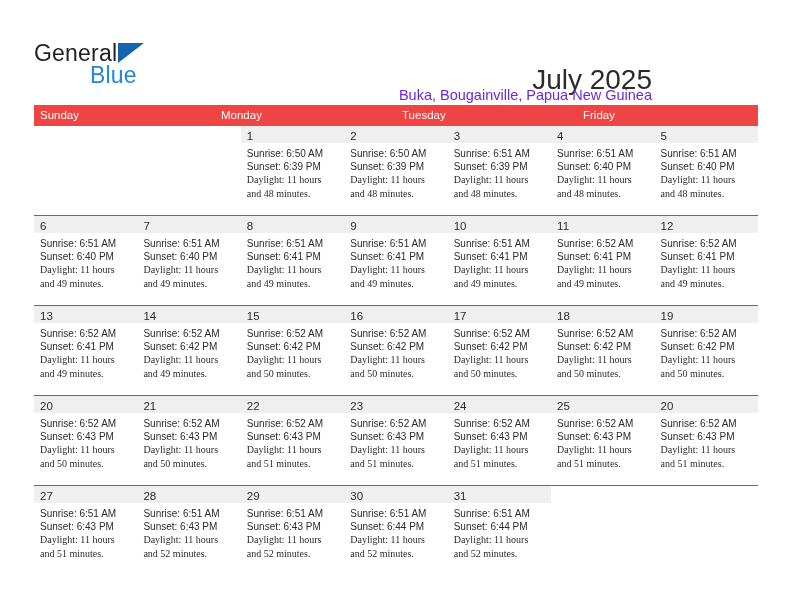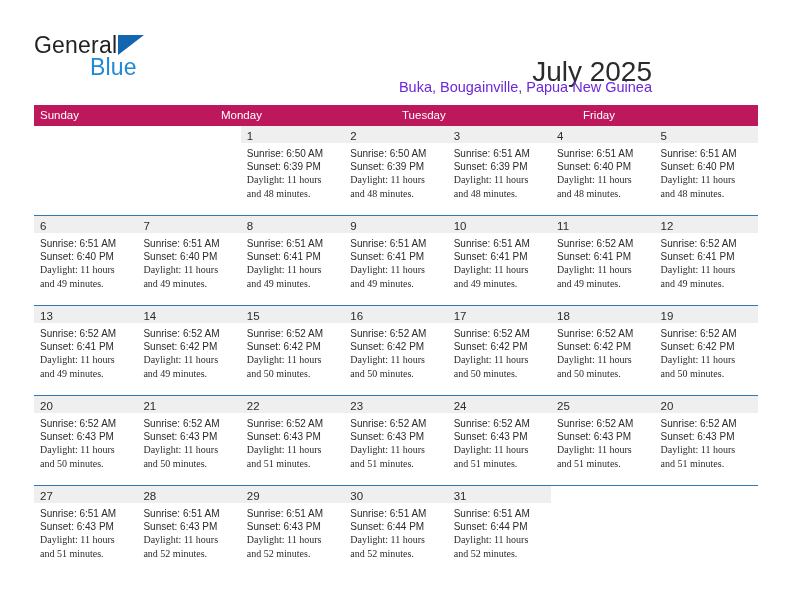--- a/index.html
+++ b/index.html
@@ -18,21 +18,21 @@
     position: relative;
     width: 792px;
     height: 612px;
     box-sizing: border-box;
   }
 
   
   .header {
     position: absolute;
     left: 0;
-    top: 0;
+    top: 8px;
     width: 688px;
     height: 100px;
   }
   .logo {
     position: absolute;
     left: 34px;
     top: 32px;
     width: 230px;
     height: 52px;
   }
@@ -88,21 +88,21 @@
   
   .calendar {
     position: absolute;
     left: 34px;
     top: 105px;
     width: 724px;
   }
   .weekdays {
     display: flex;
     width: 100%;
-    background: #be185d;
+    background: #ef4444;
     height: 21px;
   }
   .weekday {
     flex: 1 1 0;
     color: #ffffff;
     font-size: 11.5px;
     line-height: 21px;
     padding-left: 6px;
     box-sizing: border-box;
     white-space: nowrap;

